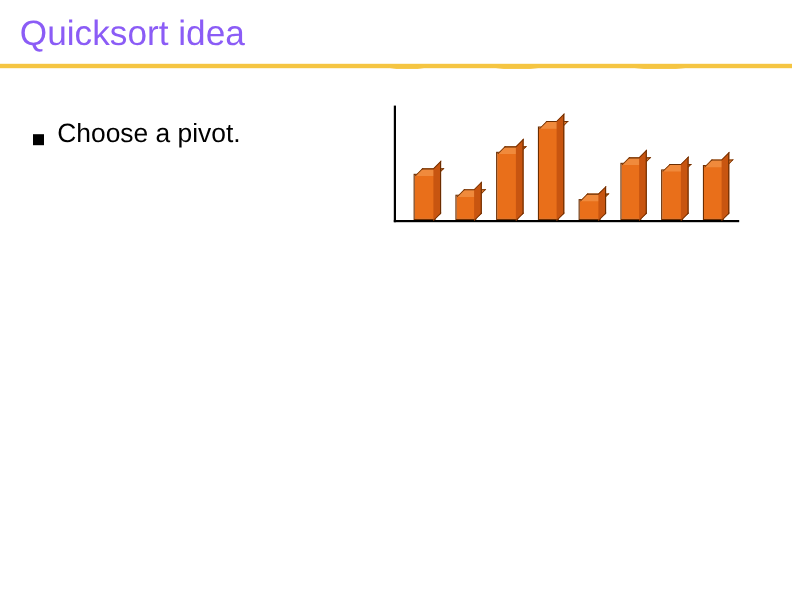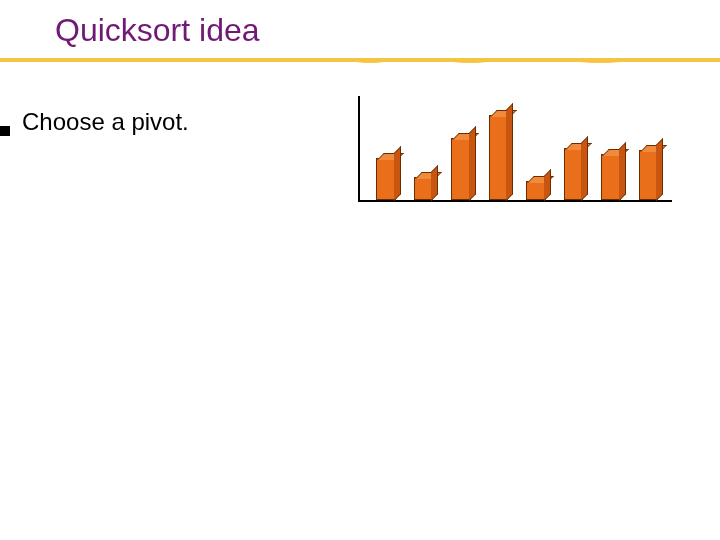--- a/index.html
+++ b/index.html
@@ -9,24 +9,23 @@
     }
     body {
       width: 720px;
       height: 540px;
       background: #ffffff;
       font-family: Verdana, Arial, sans-serif;
       position: relative;
     }
     .slide-title {
       font-size: 32px;
-      color: #701a75;
+      color: #8b5cf6;
       padding: 12px 0 0 18px;
       font-weight: normal;
-      margin-left: 37px;
     }
     .title-underline {
       position: absolute;
       left: 0;
       top: 58px;
       width: 720px;
       height: 6px;
     }
     .title-underline .line-main {
       position: absolute;
@@ -49,21 +48,22 @@
       opacity: 0.9;
     }
     .content {
       position: absolute;
       top: 108px;
       left: 0;
       width: 720px;
     }
     .bullet-row {
       display: flex;
-      align-items: flex-end;
+      align-items: center;
+      padding-left: 30px;
     }
     .bullet-marker {
       width: 10px;
       height: 10px;
       background: #000;
       margin-top: 10px;
       margin-right: 12px;
       flex-shrink: 0;
     }
     .bullet-text {

